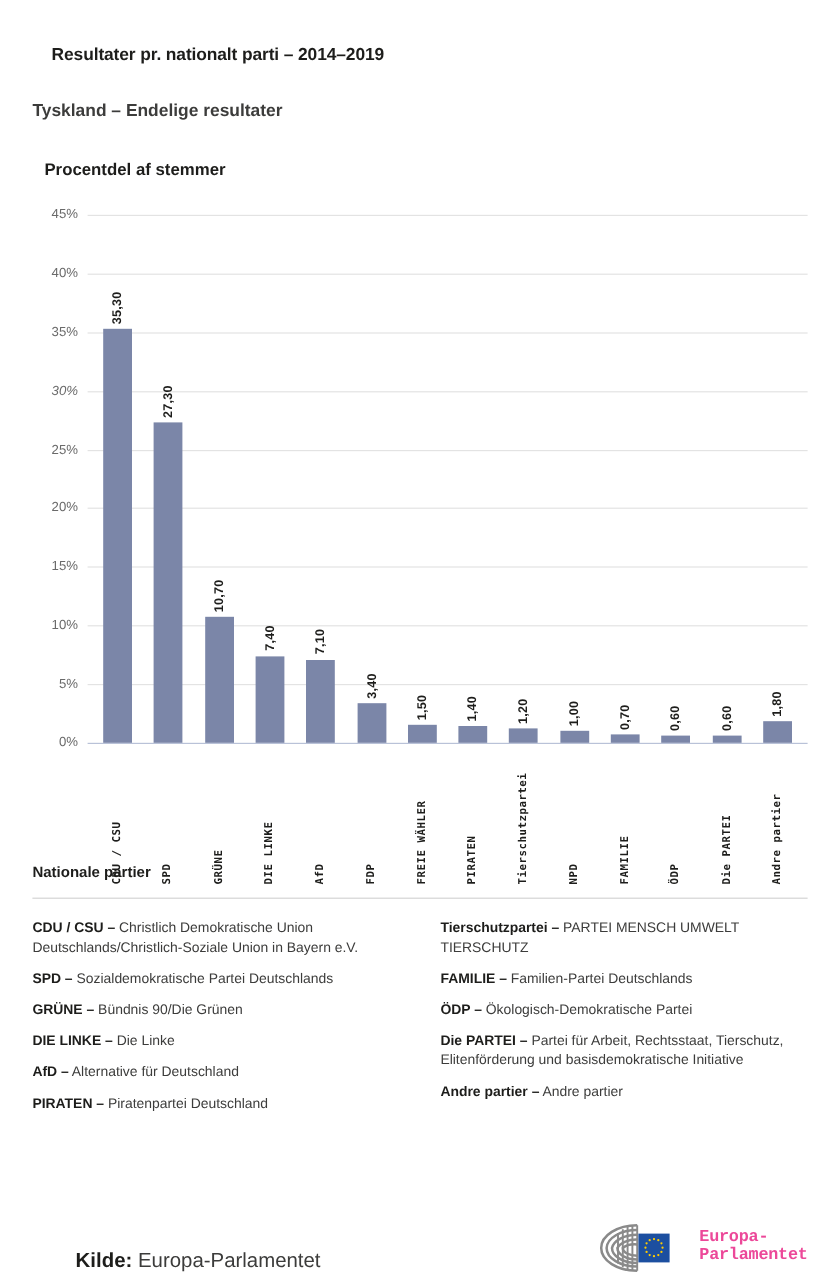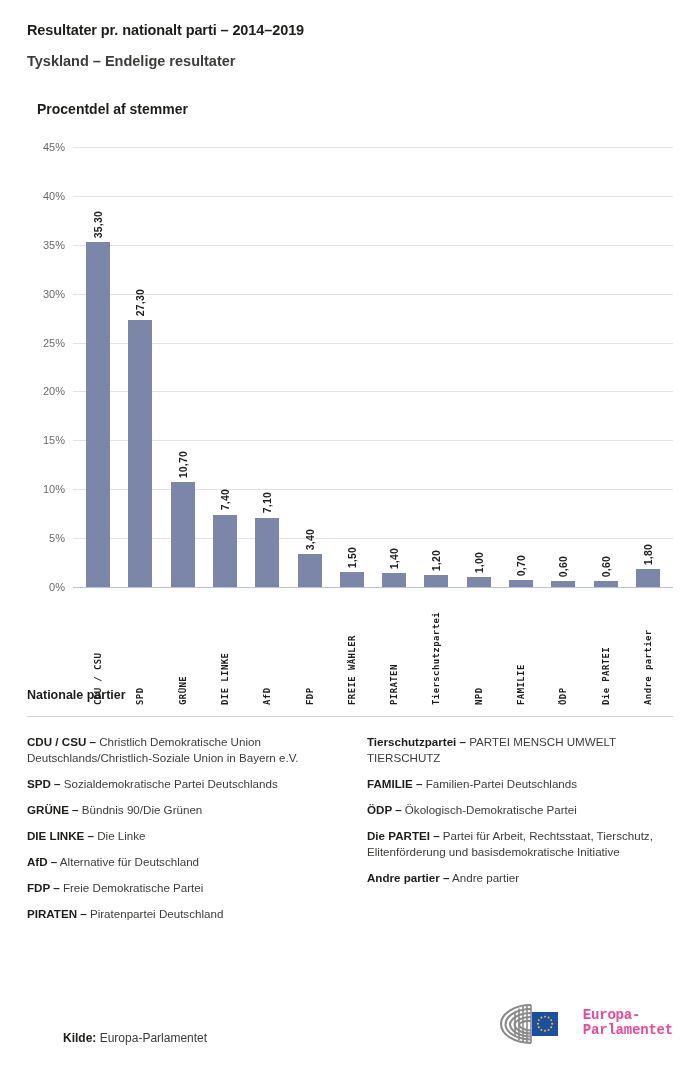--- a/index.html
+++ b/index.html
@@ -11,21 +11,21 @@
     color:#1d1d1b;
     overflow:hidden;
     position:relative;
   }
 
   .page { position:relative; width:700px; height:1067px; padding:0 27px; }
 
   
   .title {
     font-size:14.5px; font-weight:bold; letter-spacing:-0.1px;
-    margin:0; padding-top:22px; color:#1d1d1b;
+    margin:16px; padding-top:22px; color:#1d1d1b;
   }
   .subtitle {
     font-size:14.5px; font-weight:bold; color:#3c3c3b;
     margin:0; padding-top:15px;
   }
   .axis-title {
     font-size:14px; font-weight:bold; color:#1d1d1b;
     margin:0; padding-top:32px; padding-left:10px;
   }
 
@@ -98,21 +98,21 @@
     font-size:11.6px; line-height:1.38; color:#3c3c3b;
     margin-bottom:10px;
   }
   .legend-item b { color:#1d1d1b; font-weight:bold; }
 
   
   .footer {
     position:absolute; left:27px; right:27px; bottom:22px;
     display:flex; align-items:flex-end; justify-content:space-between;
   }
-  .source { font-size:12px; color:#3c3c3b;padding-left:36px; }
+  .source { font-size:17px; color:#3c3c3b;padding-left:36px; }
   .source b { color:#1d1d1b; font-weight:bold; }
   .logo { display:flex; align-items:center; gap:8px; }
   .logo-text {
     font-size:14px; font-weight:bold; line-height:1.04;
     color:#ec4899; letter-spacing:-0.2px;font-family:Liberation Mono, monospace;
   }
 </style>
 </head>
 <body>
 
@@ -131,21 +131,21 @@
           <div class="ytick" style="top: 88.8889%;">5%</div>
           <div class="gridline" style="top: 77.7778%;"></div>
           <div class="ytick" style="top: 77.7778%; margin-left: 20px;">10%</div>
           <div class="gridline" style="top: 66.6667%;"></div>
           <div class="ytick" style="top: 66.6667%;">15%</div>
           <div class="gridline" style="top: 55.5556%;"></div>
           <div class="ytick" style="top: 55.5556%;">20%</div>
           <div class="gridline" style="top: 44.4444%;"></div>
           <div class="ytick" style="top: 44.4444%;">25%</div>
           <div class="gridline" style="top: 33.3333%;"></div>
-          <div class="ytick" style="top: 33.3333%;">30%</div>
+          <div class="ytick" style="top: 33.3333%; font-style: italic;">30%</div>
           <div class="gridline" style="top: 22.2222%;"></div>
           <div class="ytick" style="top: 22.2222%;">35%</div>
           <div class="gridline" style="top: 11.1111%;"></div>
           <div class="ytick" style="top: 11.1111%;">40%</div>
           <div class="gridline" style="top: 0%;"></div>
           <div class="ytick" style="top: 0%;">45%</div>
         </div>
       <div class="bars" id="bars">
           <div class="bar-slot">
             <div class="bar-val">35,30</div>
@@ -253,21 +253,20 @@
 
   <div class="legend-head">Nationale partier</div>
   <div class="legend-rule"></div>
   <div class="legend-cols">
     <div class="legend-col" id="legend-left">
         <div class="legend-item"><b>CDU / CSU –</b><span> Christlich Demokratische Union Deutschlands/Christlich-Soziale Union in Bayern e.V.</span></div>
         <div class="legend-item"><b>SPD –</b><span> Sozialdemokratische Partei Deutschlands</span></div>
         <div class="legend-item"><b>GRÜNE –</b><span> Bündnis 90/Die Grünen</span></div>
         <div class="legend-item"><b>DIE LINKE –</b><span> Die Linke</span></div>
         <div class="legend-item"><b>AfD –</b><span> Alternative für Deutschland</span></div>
-        <div class="legend-item"><b>FDP –</b><span> Freie Demokratische Partei</span></div>
         <div class="legend-item"><b>PIRATEN –</b><span> Piratenpartei Deutschland</span></div>
       </div>
     <div class="legend-col" id="legend-right">
         <div class="legend-item"><b>Tierschutzpartei –</b><span> PARTEI MENSCH UMWELT TIERSCHUTZ</span></div>
         <div class="legend-item"><b>FAMILIE –</b><span> Familien-Partei Deutschlands</span></div>
         <div class="legend-item"><b>ÖDP –</b><span> Ökologisch-Demokratische Partei</span></div>
         <div class="legend-item"><b>Die PARTEI –</b><span> Partei für Arbeit, Rechtsstaat, Tierschutz, Elitenförderung und basisdemokratische Initiative</span></div>
         <div class="legend-item"><b>Andre partier –</b><span> Andre partier</span></div>
       </div>
   </div>

